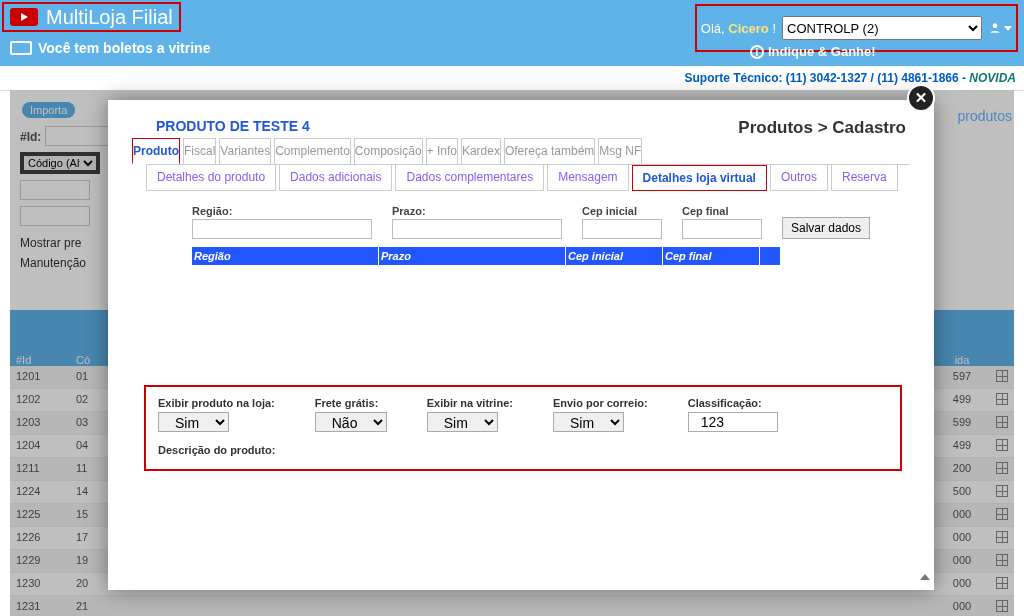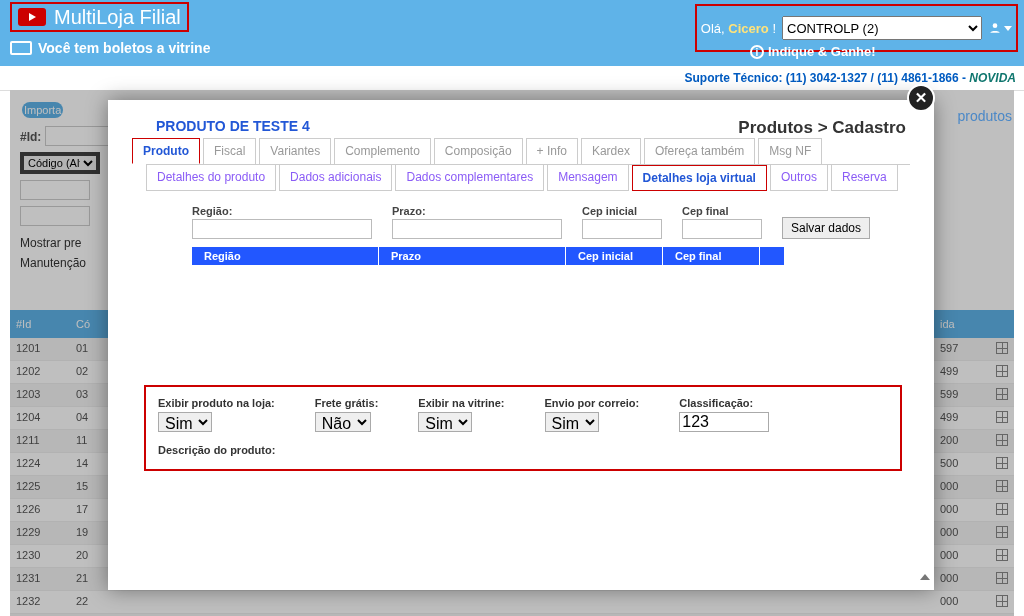--- a/index.html
+++ b/index.html
@@ -1,84 +1,84 @@
 <!DOCTYPE html>
 <html><head>
 <meta charset="utf-8">
 <style>
   * { box-sizing: border-box; font-family: Arial, sans-serif; }
   body { margin: 0; padding: 0; width: 1024px; height: 616px; overflow: hidden; background: #fff; position: relative; }
   
   
   .header { background: #5fb3e8; color: #fff; height: 66px; position: relative; }
-  .brand-box { position: absolute; top: 2px; left: 2px; border: 2px solid #c00; padding: 2px 6px; display: flex; align-items: center; gap: 8px; height: 30px; margin-left: 8px; }
+  .brand-box { position: absolute; top: 2px; left: 2px; border: 2px solid #c00; padding: 2px 6px; display: flex; align-items: center; gap: 8px; height: 30px; }
   .yt-icon { width: 28px; height: 18px; background: #c00; border-radius: 3px; display: flex; align-items: center; justify-content: center; }
   .yt-icon::after { content: ""; border-left: 7px solid #fff; border-top: 4px solid transparent; border-bottom: 4px solid transparent; }
   .brand-text { font-size: 20px; color: #fff; }
   .boletos { position: absolute; top: 40px; left: 10px; display: flex; align-items: center; gap: 6px; font-size: 14px; font-weight: bold; }
   .screen-icon { width: 22px; height: 14px; border: 2px solid #fff; border-radius: 2px; position: relative; }
   .header-right { position: absolute; top: 4px; right: 6px; display: flex; align-items: center; gap: 6px; border: 2px solid #c00; padding: 10px 4px; }
   .greet { font-size: 13px; }
   .greet .name { color: #ffe37a; font-weight: bold; }
   .account-select { width: 200px; height: 24px; font-size: 13px; }
   .avatar-ico { width: 14px; height: 14px; display: inline-block; }
   .caret-down { margin-left:2px; border-top: 5px solid #fff; border-left: 4px solid transparent; border-right: 4px solid transparent; }
   .indique { position: absolute; top: 44px; left: 750px; font-size: 13px; font-weight: bold; display: flex; align-items: center; gap: 4px; }
   .info-ico { width: 14px; height: 14px; border: 2px solid #fff; border-radius: 50%; font-size: 10px; text-align: center; line-height: 11px; }
   .support-line { background: #fff; text-align: right; padding: 5px 8px; font-size: 12px; color: #005bc1; font-weight: bold; border-bottom: 1px solid #ddd; }
   .support-line .nov { color: #0f766e; font-style: italic; }
   
   
   .bg-shade { position: absolute; top: 90px; left: 10px; right: 10px; bottom: 0; background: rgba(0,0,0,0.25); z-index: 5; }
   .bg-page { position: absolute; top: 90px; left: 10px; right: 10px; bottom: 0; background: #fff; padding: 10px; font-size: 12px; color: #555; }
-  .pill-btn { background: #5fb3e8; color: #fff; border-radius: 10px; padding: 2px 2px; display: inline-block; font-size: 11px; margin: 2px; }
+  .pill-btn { background: #5fb3e8; color: #fff; border-radius: 10px; padding: 2px 8px; display: inline-block; font-size: 11px; margin: 2px; }
   .bg-row { margin-bottom: 6px; }
   .bg-id-lbl { font-weight: bold; }
   .bg-small-input { border: 1px solid #ccc; height: 20px; width: 110px; }
   .bg-select { border:4px solid #404040; height: 22px; width: 80px; font-size: 11px;}
   .bg-right-tag { position: absolute; top: 108px; right: 12px; z-index: 7; color: #4b88c7; font-size: 14px; }
   
   
   .bg-table { position: absolute; top: 310px; left: 10px; right: 10px; z-index: 4; font-size: 11px; }
   .bgt-head { background: #5fb3e8; color: #fff; display: flex; }
-  .bgt-head div { padding: 8px 6px; }
+  .bgt-head div { padding: 0 6px; margin-top: 44px; }
   .bgt-row { display: flex; border-bottom: 1px solid #eee; background: #fff; }
   .bgt-row:nth-child(odd) { background: #f5f5f5; }
   .bgt-row div { padding: 4px 6px; color: #555; }
-  .c-id { width: 60px; } .c-cod { width: 60px; } .c-spacer{ flex:1;} .c-val { width: 56px; text-align: left; }
+  .c-id { width: 60px; } .c-cod { width: 60px; } .c-spacer{ flex:1;} .c-val { width: 56px; text-align: center; }
   .grid-ico { width: 12px; height: 12px; display:inline-block; border: 1px solid #888; background: linear-gradient(#888,#888) 50% 0/1px 100% no-repeat, linear-gradient(#888,#888) 0 50%/100% 1px no-repeat; }
   
   
   .modal { position: absolute; top: 100px; left: 108px; width: 826px; height: 490px; background: #fff; z-index: 20; box-shadow: 0 0 20px rgba(0,0,0,0.4); padding: 12px 24px; overflow: hidden; }
   .close-btn { position: absolute; top: -10px; right: -10px; width: 28px; height: 28px; border: 2px solid #fff; border-radius: 50%; background: #222; color: #fff; text-align: center; line-height: 24px; font-weight: bold; cursor: pointer; z-index: 30; font-size: 15px;}
   .close-wrap { position: absolute; top: 94px; left: 925px; z-index: 30;}
   .modal-title { color: #2257d6; font-weight: bold; font-size: 14px; margin: 6px 0 4px 24px; }
   .breadcrumb { position: absolute; top: 18px; right: 28px; font-size: 17px; font-weight: bold; color: #333; }
   
   
   .tabs { display: flex; gap: 3px; margin-bottom: 0; }
-  .tab { border: 1px solid #ccc; border-bottom: none; padding: 5px 10px; font-size: 12px; color: #999; background: #fff; cursor: pointer; }
+  .tab { border: 1px solid #ccc; border-bottom: none; padding: 5px 0; font-size: 12px; color: #999; background: #fff; cursor: pointer; }
   .tab.active { color: #2257d6; font-weight: bold; border: 1.5px solid #c00; border-bottom: 1px solid #fff;}
   .subtabs { display: flex; gap: 3px; border-top: 1px solid #ccc; padding-top: 0; margin-left: 14px; }
   .subtab { border: 1px solid #ccc; border-top: none; padding: 5px 10px; font-size: 12px; color: #8b5cf6; background: #fff; cursor: pointer; }
   .subtab.active { color: #2257d6; font-weight: bold; border: 1.5px solid #c00; }
   
   
   .form1 { margin: 14px 0 8px 60px; display: flex; gap: 20px; align-items: flex-end; font-size: 12px; }
   .fcol label { display:block; font-weight: bold; color: #444; margin-bottom: 2px; font-size: 11px;}
   .fcol input { border: 1px solid #bbb; height: 20px; font-size: 12px; padding: 2px 4px; }
   .save-btn { border: 1px solid #aaa; background: #eee; padding: 3px 8px; font-size: 12px; cursor: pointer; }
   
   .blue-row { display: flex; margin-left: 60px; font-size: 11px; color: #fff; font-weight: bold; }
-  .blue-row div { background: #2257ff; padding: 3px 12px; margin-right: 1px; }
+  .blue-row div { background: #2257ff; padding: 3px 2px; margin-right: 1px; font-style: italic; }
   
   .red-box { border: 2px solid #c00; margin: 120px 0 0 12px; padding: 10px 12px; width: 758px; font-size: 11px; color: #333; }
   .red-row1 { display: flex; gap: 40px; margin-bottom: 12px; flex-wrap: wrap;}
   .red-row1 .item label { display:block; font-weight: bold; margin-bottom: 3px; }
-  .red-row1 select, .red-row1 input { border: 1px solid #aaa; height: 20px; font-size: 16px; padding: 1px 2px; }
+  .red-row1 select, .red-row1 input { border: 1px solid #aaa; height: 20px; font-size: 14px; padding: 1px 12px; }
   .desc-lbl { font-weight: bold; display:block; margin-bottom: 3px;}
   .desc-ta { width: 100%; height: 56px; border: 1px solid #aaa; font-size: 11px; padding: 3px 4px; resize: none; }
   
   .vscroll-hint { position: absolute; right: 4px; bottom: 10px; width: 10px; height: 14px; border-top: 6px solid #777; border-left: 5px solid transparent; border-right: 5px solid transparent; transform: rotate(180deg);}
 </style>
 </head>
 <body>
 
 <div class="header">
   <div class="brand-box">

